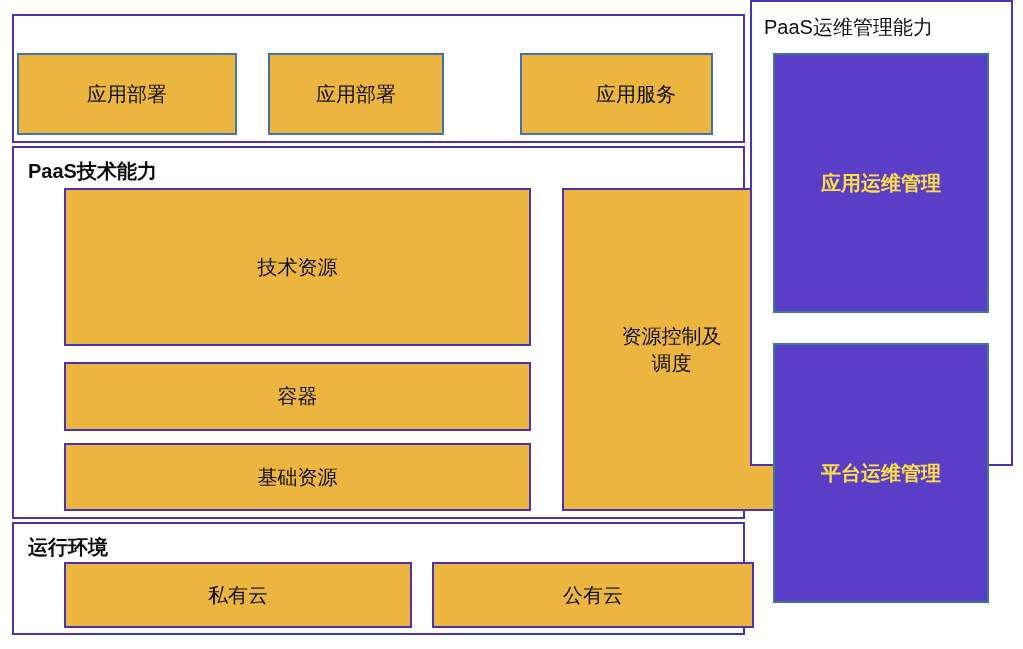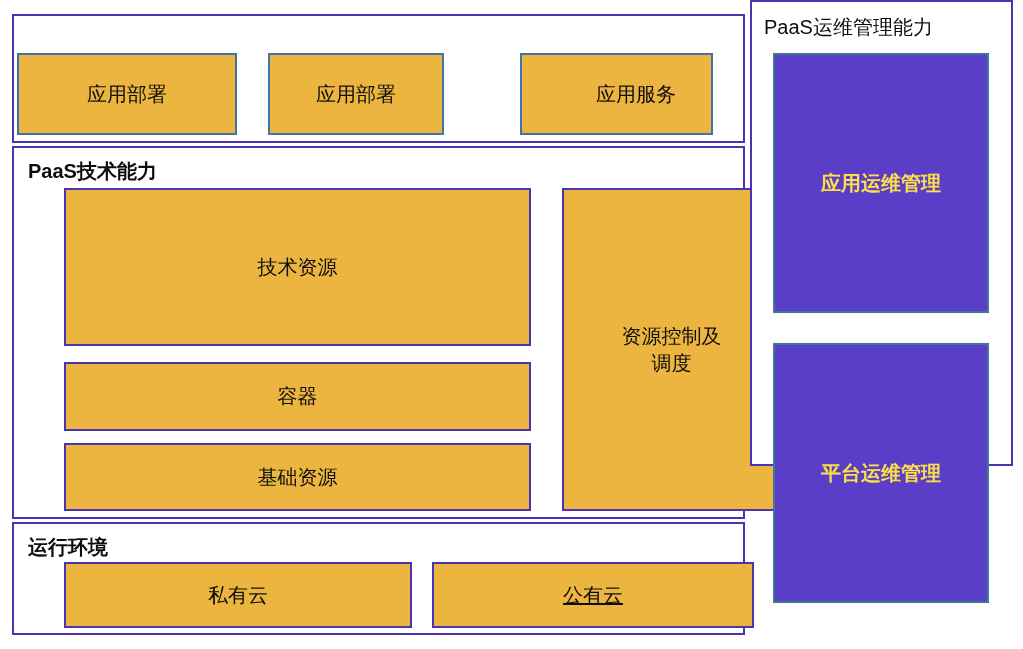--- a/index.html
+++ b/index.html
@@ -77,21 +77,21 @@
   #box-serve  { left: 506px; top: 37px; width: 193px; height: 82px; padding-left: 39px; }
 
   
   #box-techres { left: 6px;   top: 40px;  width: 467px; height: 158px; }
   #box-cont    { left: 6px;   top: 214px; width: 467px; height: 69px;  }
   #box-base    { left: 6px;   top: 295px; width: 467px; height: 68px;  }
   #box-sched   { left: 504px; top: 40px;  width: 219px; height: 323px; }
 
   
   #box-private { left: 6px;   top: 38px; width: 348px; height: 66px; }
-  #box-public  { left: 374px; top: 38px; width: 322px; height: 66px; text-decoration: underline; }
+  #box-public  { left: 374px; top: 38px; width: 322px; height: 66px; }
 
   
   #box-appops  { left: 21px; top: 51px;  width: 216px; height: 260px; }
   #box-platops { left: 21px; top: 341px; width: 216px; height: 260px; }
 </style>
 </head>
 <body>
 
 <div class="canvas">
 

